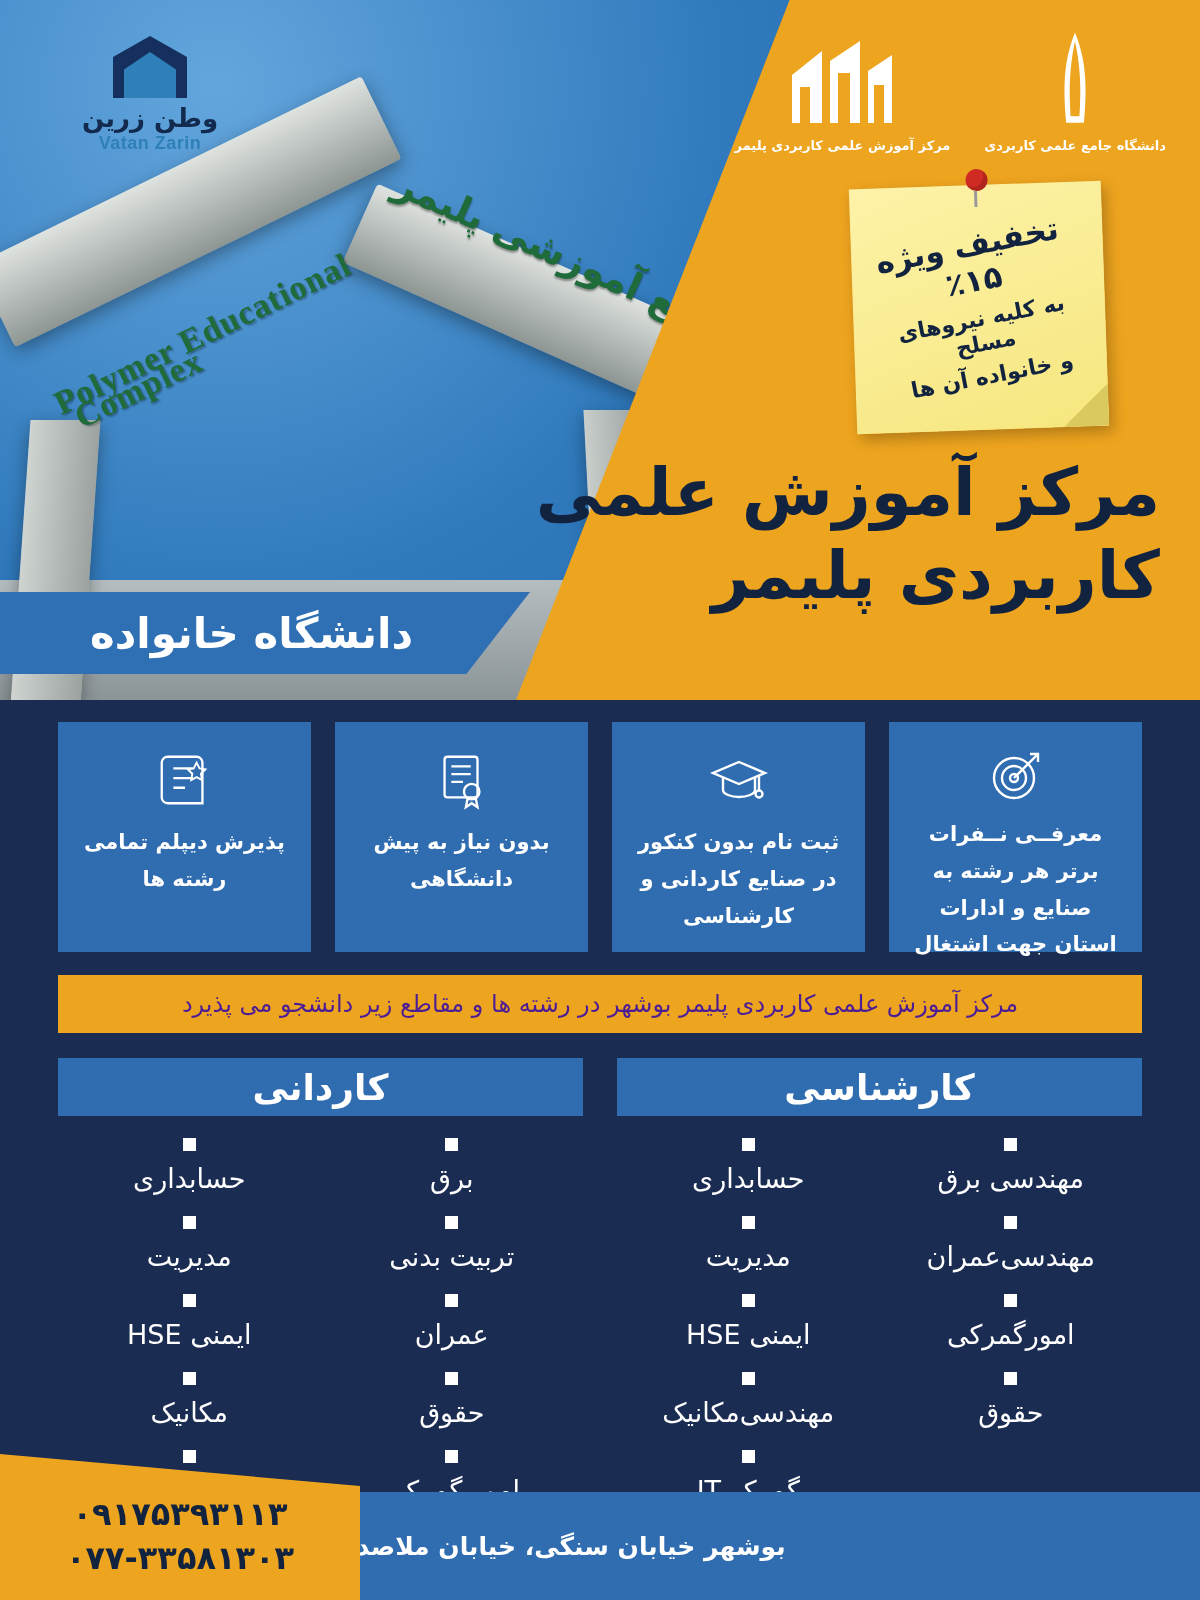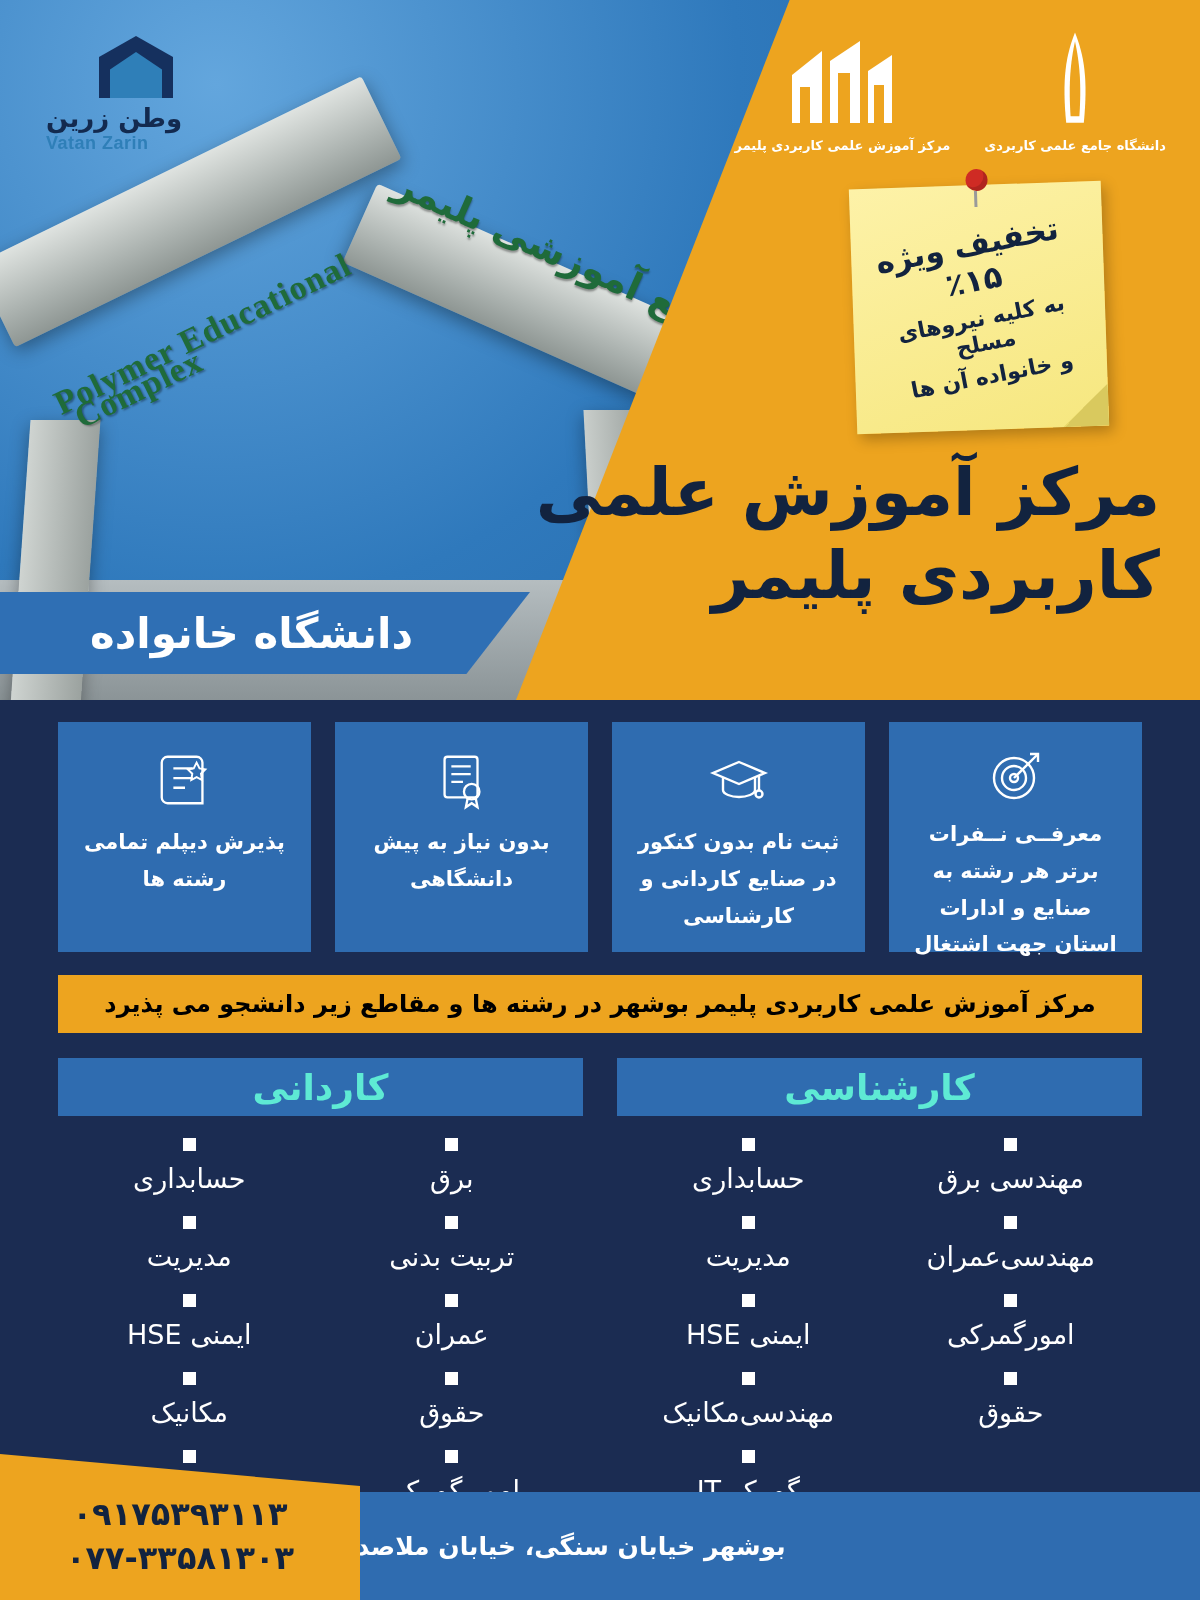--- a/index.html
+++ b/index.html
@@ -59,21 +59,21 @@
   }
 
   
   .yellow-wedge{
     position:absolute;top:0;right:0;width:760px;height:700px;
     background:#eda41f;
     clip-path:polygon(100% 0,100% 100%,10% 100%,46% 0);
   }
 
   
-  .vz-logo{position:absolute;left:46px;top:36px;width:180px;text-align:left;color:#13233f;}
+  .vz-logo{position:absolute;left:60px;top:36px;width:180px;text-align:center;color:#13233f;}
   .vz-mark{
     width:74px;height:62px;margin:0 auto 6px auto;position:relative;
   }
   .vz-mark .house{
     position:absolute;left:0;top:0;width:74px;height:62px;
     background:#15305e;
     clip-path:polygon(50% 0,100% 34%,100% 100%,0 100%,0 34%);
   }
   .vz-mark .house-in{
     position:absolute;left:11px;top:16px;width:52px;height:46px;background:#2f7fb8;
@@ -152,32 +152,32 @@
   .card .ico svg{stroke:#fff;fill:none;stroke-width:2.4;}
   .card p{
     margin:0;color:#fff;font-size:21px;line-height:1.75;text-align:center;font-weight:bold;
   }
 
   
   .banner{
     position:absolute;left:58px;top:975px;width:1084px;height:58px;
     background:#eda41f;display:flex;align-items:center;justify-content:center;
   }
-  .banner span{color:#000000;font-size:24px;font-weight:bold;}
+  .banner span{color:#4c1d95;font-size:24px;font-weight:normal;}
 
   
   .lists{
     position:absolute;left:58px;top:1058px;width:1084px;height:390px;
     display:flex;gap:34px;flex-direction:row-reverse;
   }
   .listcol{flex:1;}
   .listhead{
     height:58px;background:#2f6cb0;display:flex;align-items:center;justify-content:center;
   }
-  .listhead span{color:#5eead4;font-size:36px;font-weight:bold;text-align:center;}
+  .listhead span{color:#ffffff;font-size:36px;font-weight:bold;text-align:center;}
   .listbody{display:flex;flex-direction:row-reverse;padding-top:18px;}
   .subcol{flex:1;display:flex;flex-direction:column;gap:22px;padding-top:4px;}
   .item{
     display:flex;flex-direction:column;align-items:center;justify-content:flex-start;
     color:#fff;font-size:27px;gap:12px;direction:rtl;
   }
   .bullet{width:13px;height:13px;background:#fff;flex:none;}
   .item span.txt{white-space:nowrap;}
 
   

